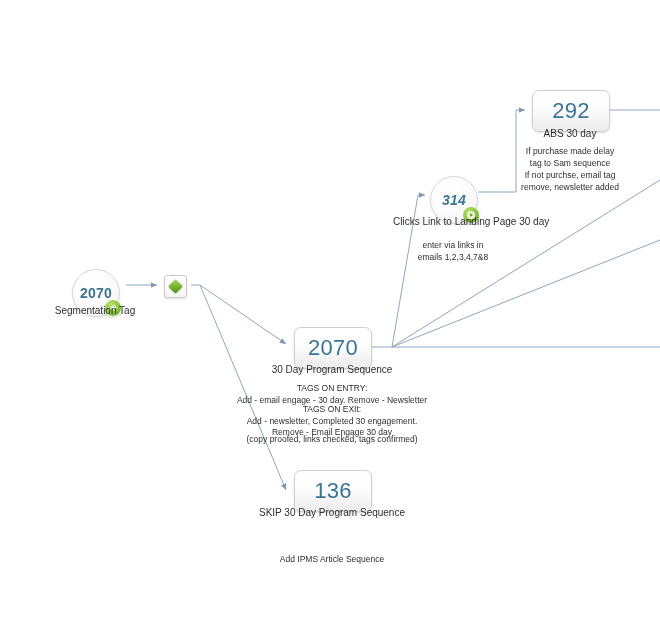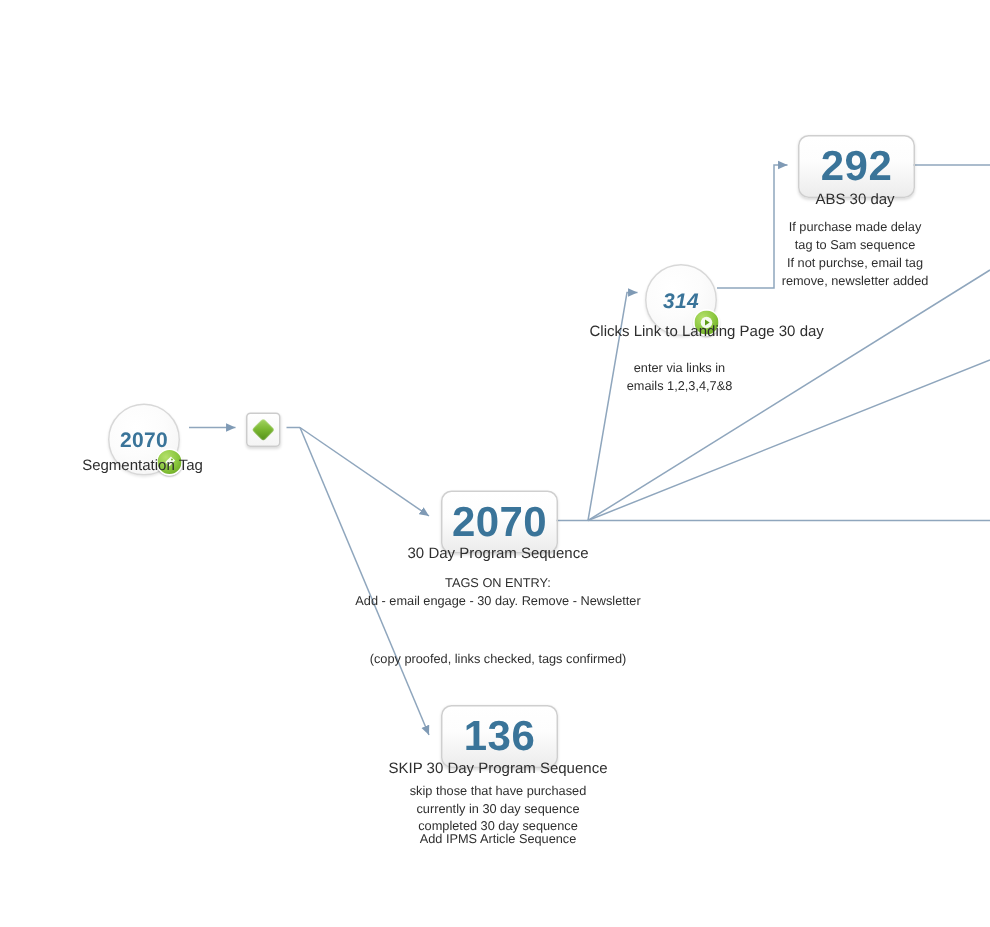--- a/index.html
+++ b/index.html
@@ -75,22 +75,22 @@
     height: 40px;
     border-radius: 7px;
     background: linear-gradient(to bottom, #ffffff 0%, #fdfdfd 42%, #ececec 100%);
     border: 1px solid #cfcfcf;
     box-shadow: 0 1px 2px rgba(0,0,0,0.14);
     display: flex;
     align-items: center;
     justify-content: center;
   }
   .box-node .count {
-    font-size: 28px;
-    font-weight: bold;
+    font-size: 22px;
+    font-weight: normal;
     color: #3a7499;
     letter-spacing: 0.3px;
   }
 
   
   .diamond-node {
     width: 21px;
     height: 21px;
     border-radius: 3px;
     background: linear-gradient(to bottom, #ffffff 0%, #f4f4f4 100%);
@@ -185,31 +185,31 @@
   </div>
 
   <div class="node" style="left:294px; top:327px;">
     <div class="box-node">
       <span class="count">2070</span>
     </div>
   </div>
   <div class="node-title" style="left:242px; top:364px; width:180px;">30 Day Program Sequence</div>
   <div class="note" style="left:232px; top:383px; width:200px;">TAGS ON ENTRY:
 Add - email engage - 30 day. Remove - Newsletter</div>
+  <div class="note" style="left:232px; top:404px; width:200px;">TAGS ON EXIt:
+Add - newsletter, Completed 30 engagement.
+Remove - Email Engage 30 day</div>
   <div class="note" style="left:232px; top:434px; width:200px;">(copy proofed, links checked, tags confirmed)</div>
 
   <div class="node" style="left:294px; top:470px;border-radius:13px;">
     <div class="box-node">
       <span class="count">136</span>
     </div>
   </div>
   <div class="node-title" style="left:242px; top:507px; width:180px;">SKIP 30 Day Program Sequence</div>
-  <div class="note" style="left:242px; top:522px; width:180px;">skip those that have purchased
-currently in 30 day sequence
-completed 30 day sequence</div>
   <div class="note" style="left:242px; top:554px; width:180px;">Add IPMS Article Sequence</div>
 
   <div class="node" style="left:430px; top:176px;font-style:italic;">
     <div class="circle-node">
       <span class="count">314</span>
       <span class="badge">
         <svg width="10" height="10" viewBox="0 0 16 16">
           <circle cx="8" cy="8" r="6.2" fill="#ffffff" opacity="0.9"></circle>
           <path d="M6.4 4.8 L11.4 8 L6.4 11.2 Z" fill="#5f9c18"></path>
         </svg>

